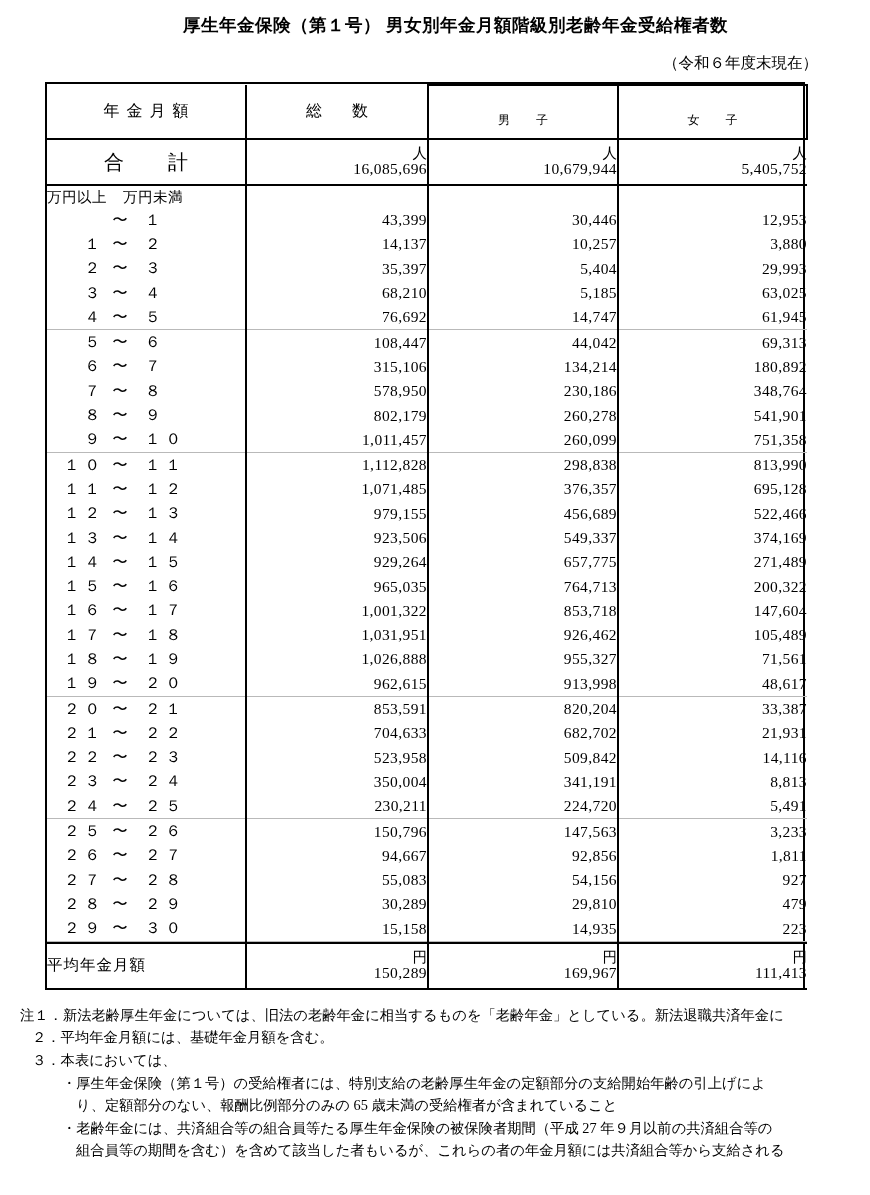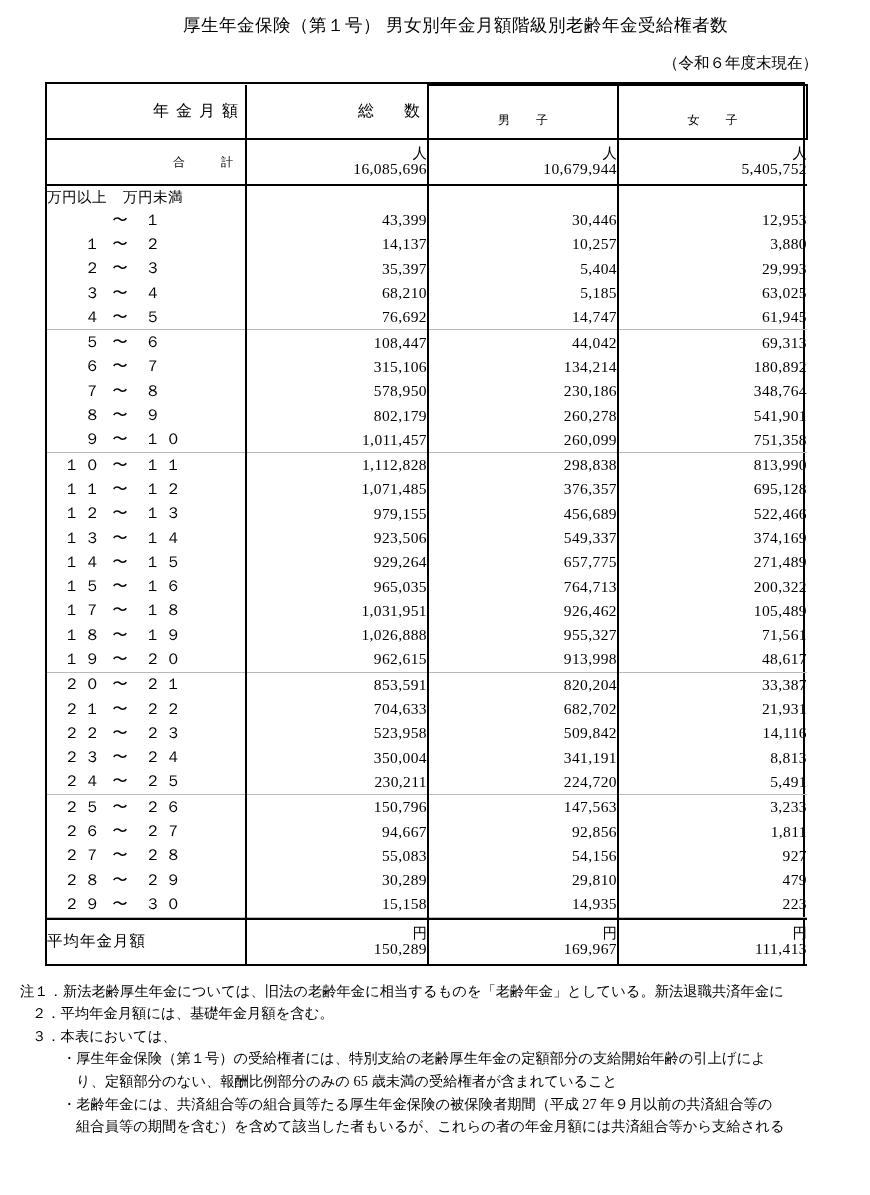--- a/index.html
+++ b/index.html
@@ -12,21 +12,21 @@
     height: 1195px;
     font-family: "Liberation Serif", "DejaVu Serif", serif;
     color: #000000;
     position: relative;
     overflow: hidden;
   }
 
   
   .title {
     text-align: center;
-    font-weight: normal;
+    font-weight: bold;
     font-size: 17.5px;
     letter-spacing: 0.5px;
     padding-top: 13px;
     white-space: nowrap;
     padding-left: 41px;
   }
   .asof {
     text-align: right;
     font-size: 15.5px;
     padding-right: 52px;
@@ -62,21 +62,21 @@
   col.c-total  { width: 182px; }
   col.c-male   { width: 190px; }
   col.c-female { width: 189px; }
 
   .vline-thick { border-left: 2.5px solid #000; }
   .vline-med   { border-left: 2px solid #000; }
 
   
   .hdr {
     height: 52px;
-    text-align: right;
+    text-align: center;
     font-size: 16px;
     letter-spacing: 7px;
     text-indent: 7px;
     border-bottom: 2.5px solid #000;
   }
   .hdr-group-box {
     border: 2px solid #000;
     border-bottom-width: 2.5px;
     height: 52px;
     text-align: center;
@@ -86,22 +86,22 @@
     position: relative;
     top: 8px;
   }
 
   
   .trow td {
     height: 44px;
     border-bottom: 2.5px solid #000;
   }
   .sum-label {
-    text-align: right;
-    font-size: 12px;
+    text-align: center;
+    font-size: 20px;
     letter-spacing: 12px;
     text-indent: 12px;
   }
   .unitnum {
     text-align: right;
     padding-right: 6px;
     line-height: 1.05;
     font-size: 15.5px;
   }
   .unitnum .u { display: block; font-size: 14.5px; }
@@ -312,20 +312,26 @@
           <td class="num vline-med">657,775</td>
           <td class="num vline-med">271,489</td>
         </tr>
         <tr class="drow">
           <td class="rng"><span class="lo">１５</span><span class="tl">〜</span><span class="hi">１６</span></td>
           <td class="num vline-thick">965,035</td>
           <td class="num vline-med">764,713</td>
           <td class="num vline-med">200,322</td>
         </tr>
         <tr class="drow">
+          <td class="rng"><span class="lo">１６</span><span class="tl">〜</span><span class="hi">１７</span></td>
+          <td class="num vline-thick">1,001,322</td>
+          <td class="num vline-med">853,718</td>
+          <td class="num vline-med">147,604</td>
+        </tr>
+        <tr class="drow">
           <td class="rng"><span class="lo">１７</span><span class="tl">〜</span><span class="hi">１８</span></td>
           <td class="num vline-thick">1,031,951</td>
           <td class="num vline-med">926,462</td>
           <td class="num vline-med">105,489</td>
         </tr>
         <tr class="drow">
           <td class="rng"><span class="lo">１８</span><span class="tl">〜</span><span class="hi">１９</span></td>
           <td class="num vline-thick">1,026,888</td>
           <td class="num vline-med">955,327</td>
           <td class="num vline-med">71,561</td>

